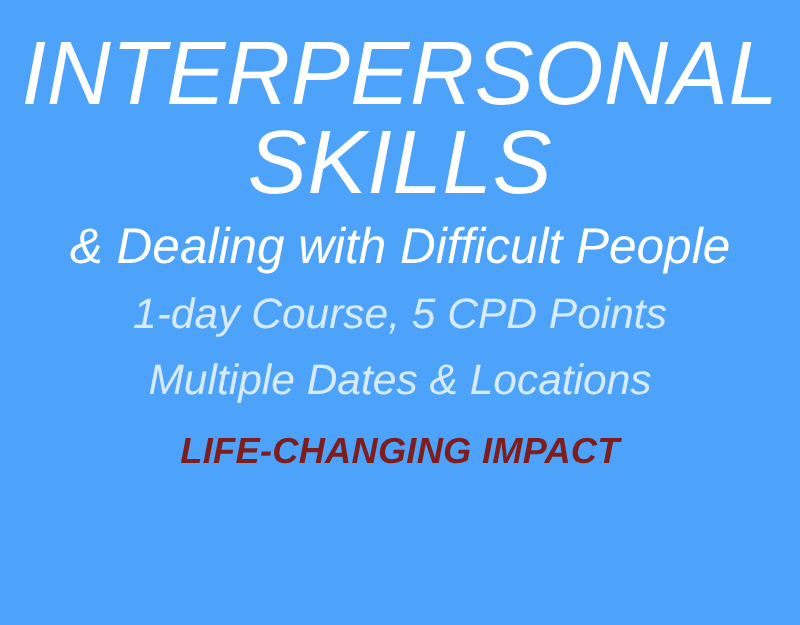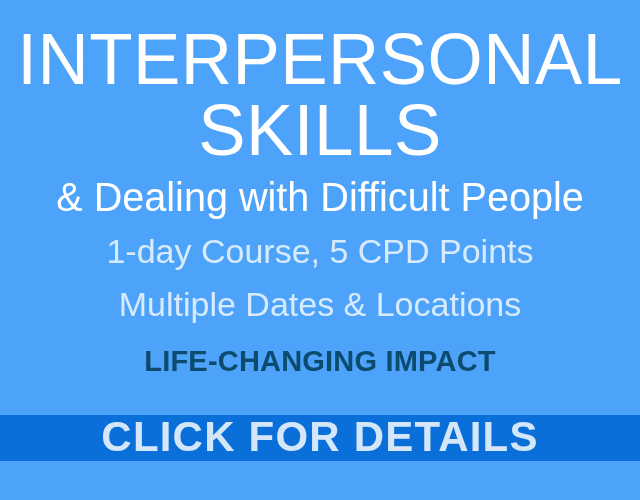--- a/index.html
+++ b/index.html
@@ -15,20 +15,21 @@
   }
 
   .ad-banner {
     position: relative;
     width: 640px;
     height: 412px;
     background: #4da3fa;
     display: flex;
     flex-direction: column;
     box-sizing: border-box;
+    font-style: italic;
   }
 
   .ad-body {
     flex: 0 0 415px;
     height: 415px;
     position: relative;
     display: flex;
     flex-direction: column;
     align-items: center;
     justify-content: flex-start;
@@ -76,21 +77,21 @@
   }
 
   .detail-line.second {
     margin-top: 11px;
   }
 
   .impact-line {
     font-size: 29px;
     line-height: 36px;
     font-weight: 700;
-    color: #0c4a6e;
+    color: #7f1d1d;
     text-align: center;
     white-space: nowrap;
     width: 100%;
     margin-top: 18px;
     letter-spacing: 0.2px;
   }
 
   .cta-bar {
     flex: 1 1 auto;
     background: #0a6fd8;
@@ -124,17 +125,14 @@
     <div class="subhead">&amp; Dealing with Difficult People</div>
 
     <div class="detail-line">1-day Course, 5 CPD Points</div>
 
     <div class="detail-line second">Multiple Dates &amp; Locations</div>
 
     <div class="impact-line">LIFE-CHANGING IMPACT</div>
 
   </div>
 
-  <div class="cta-bar">
-    <div class="cta-label">CLICK FOR DETAILS</div>
-  </div>
 
 </div>
 
 </body></html>

